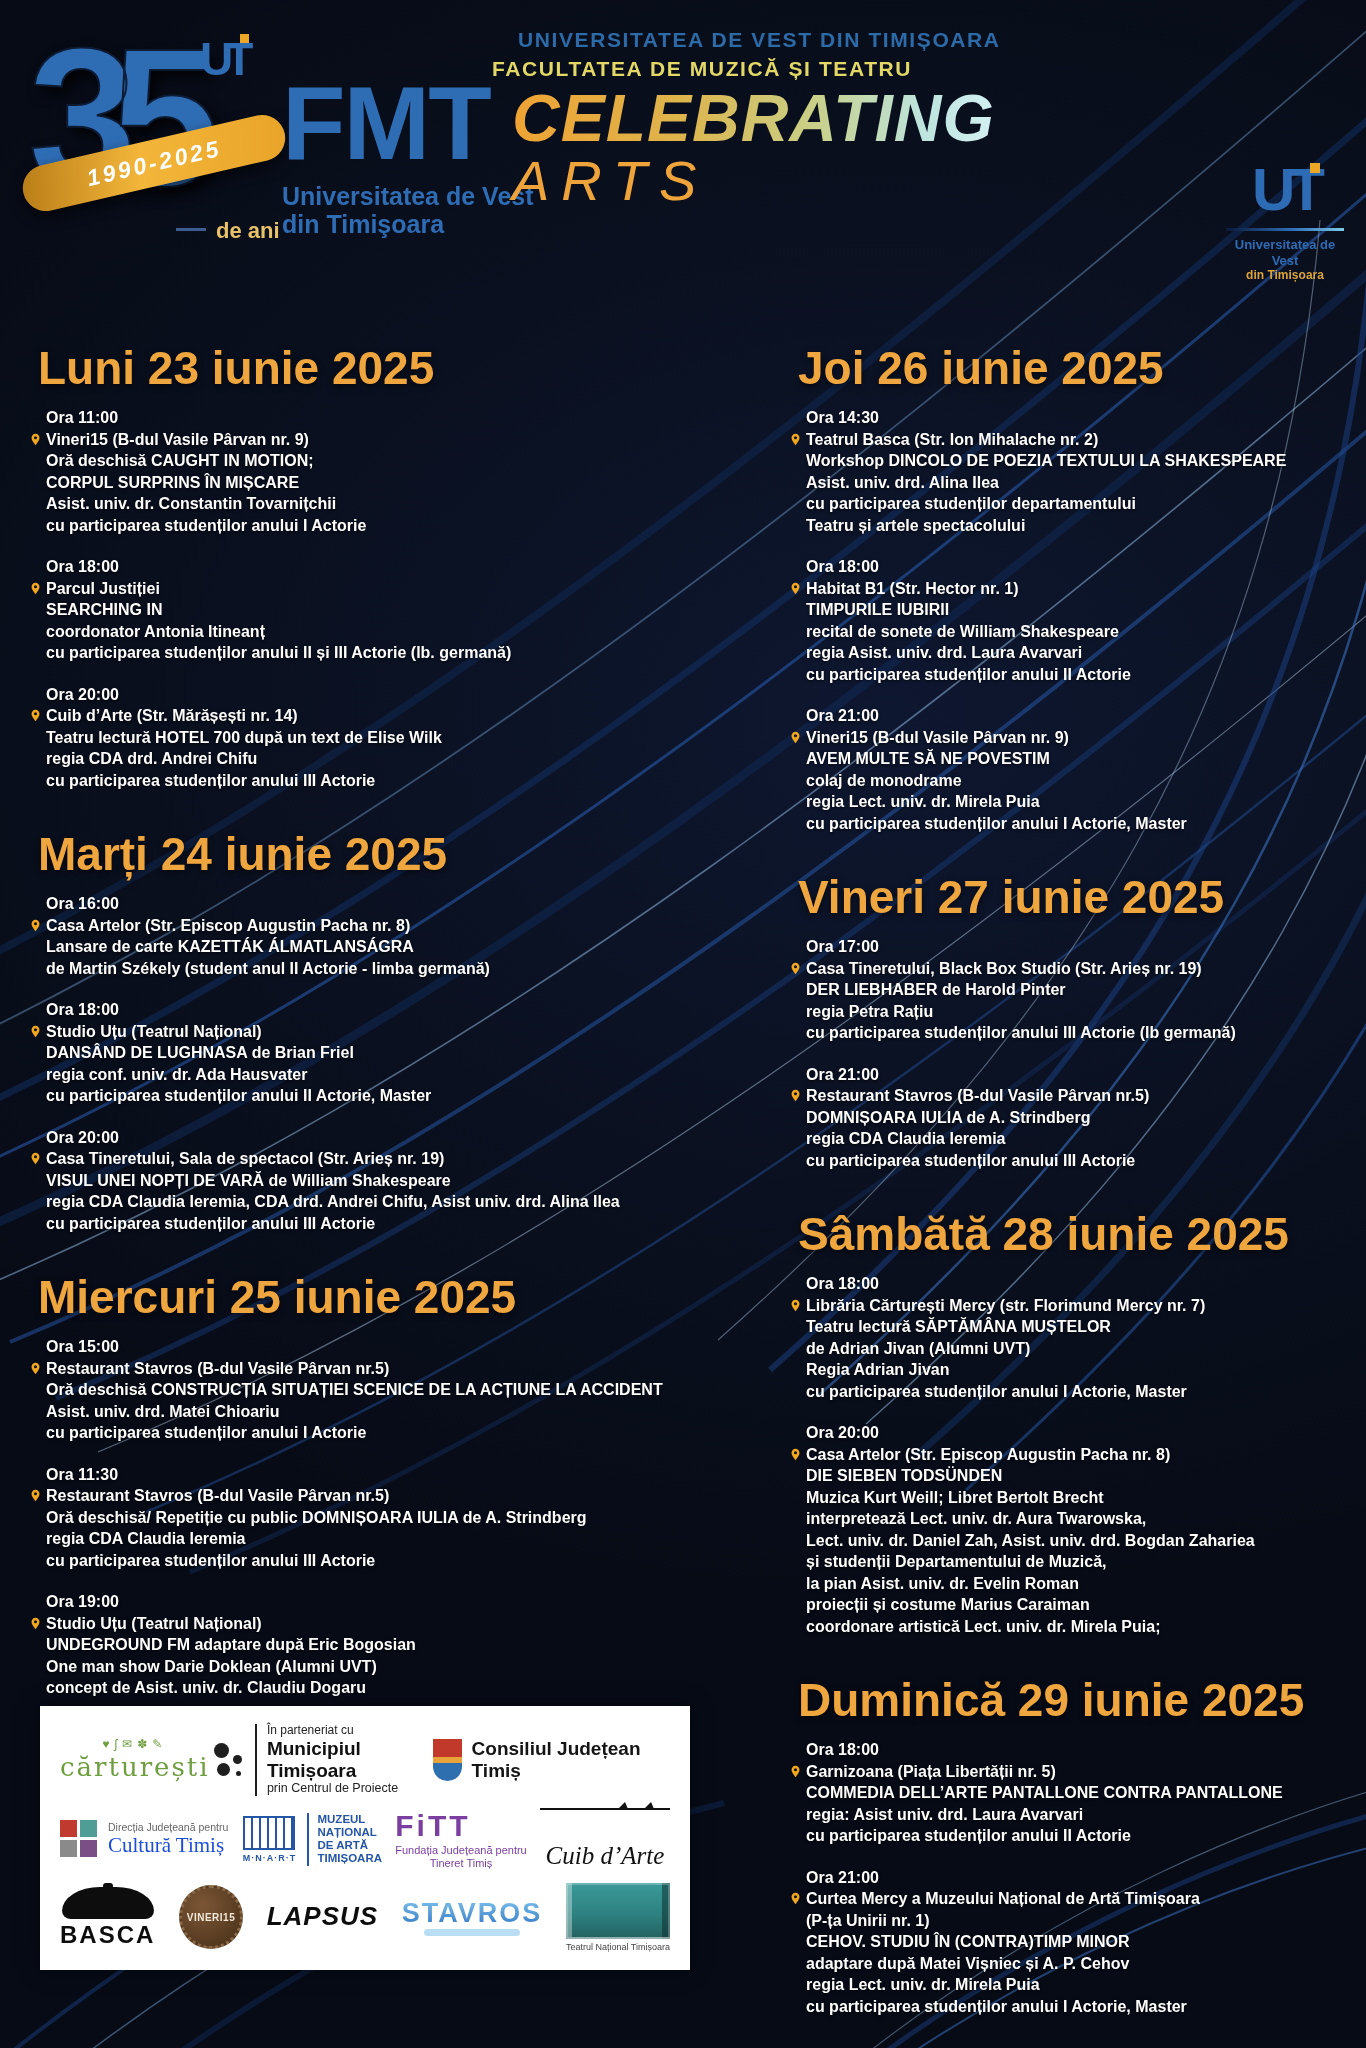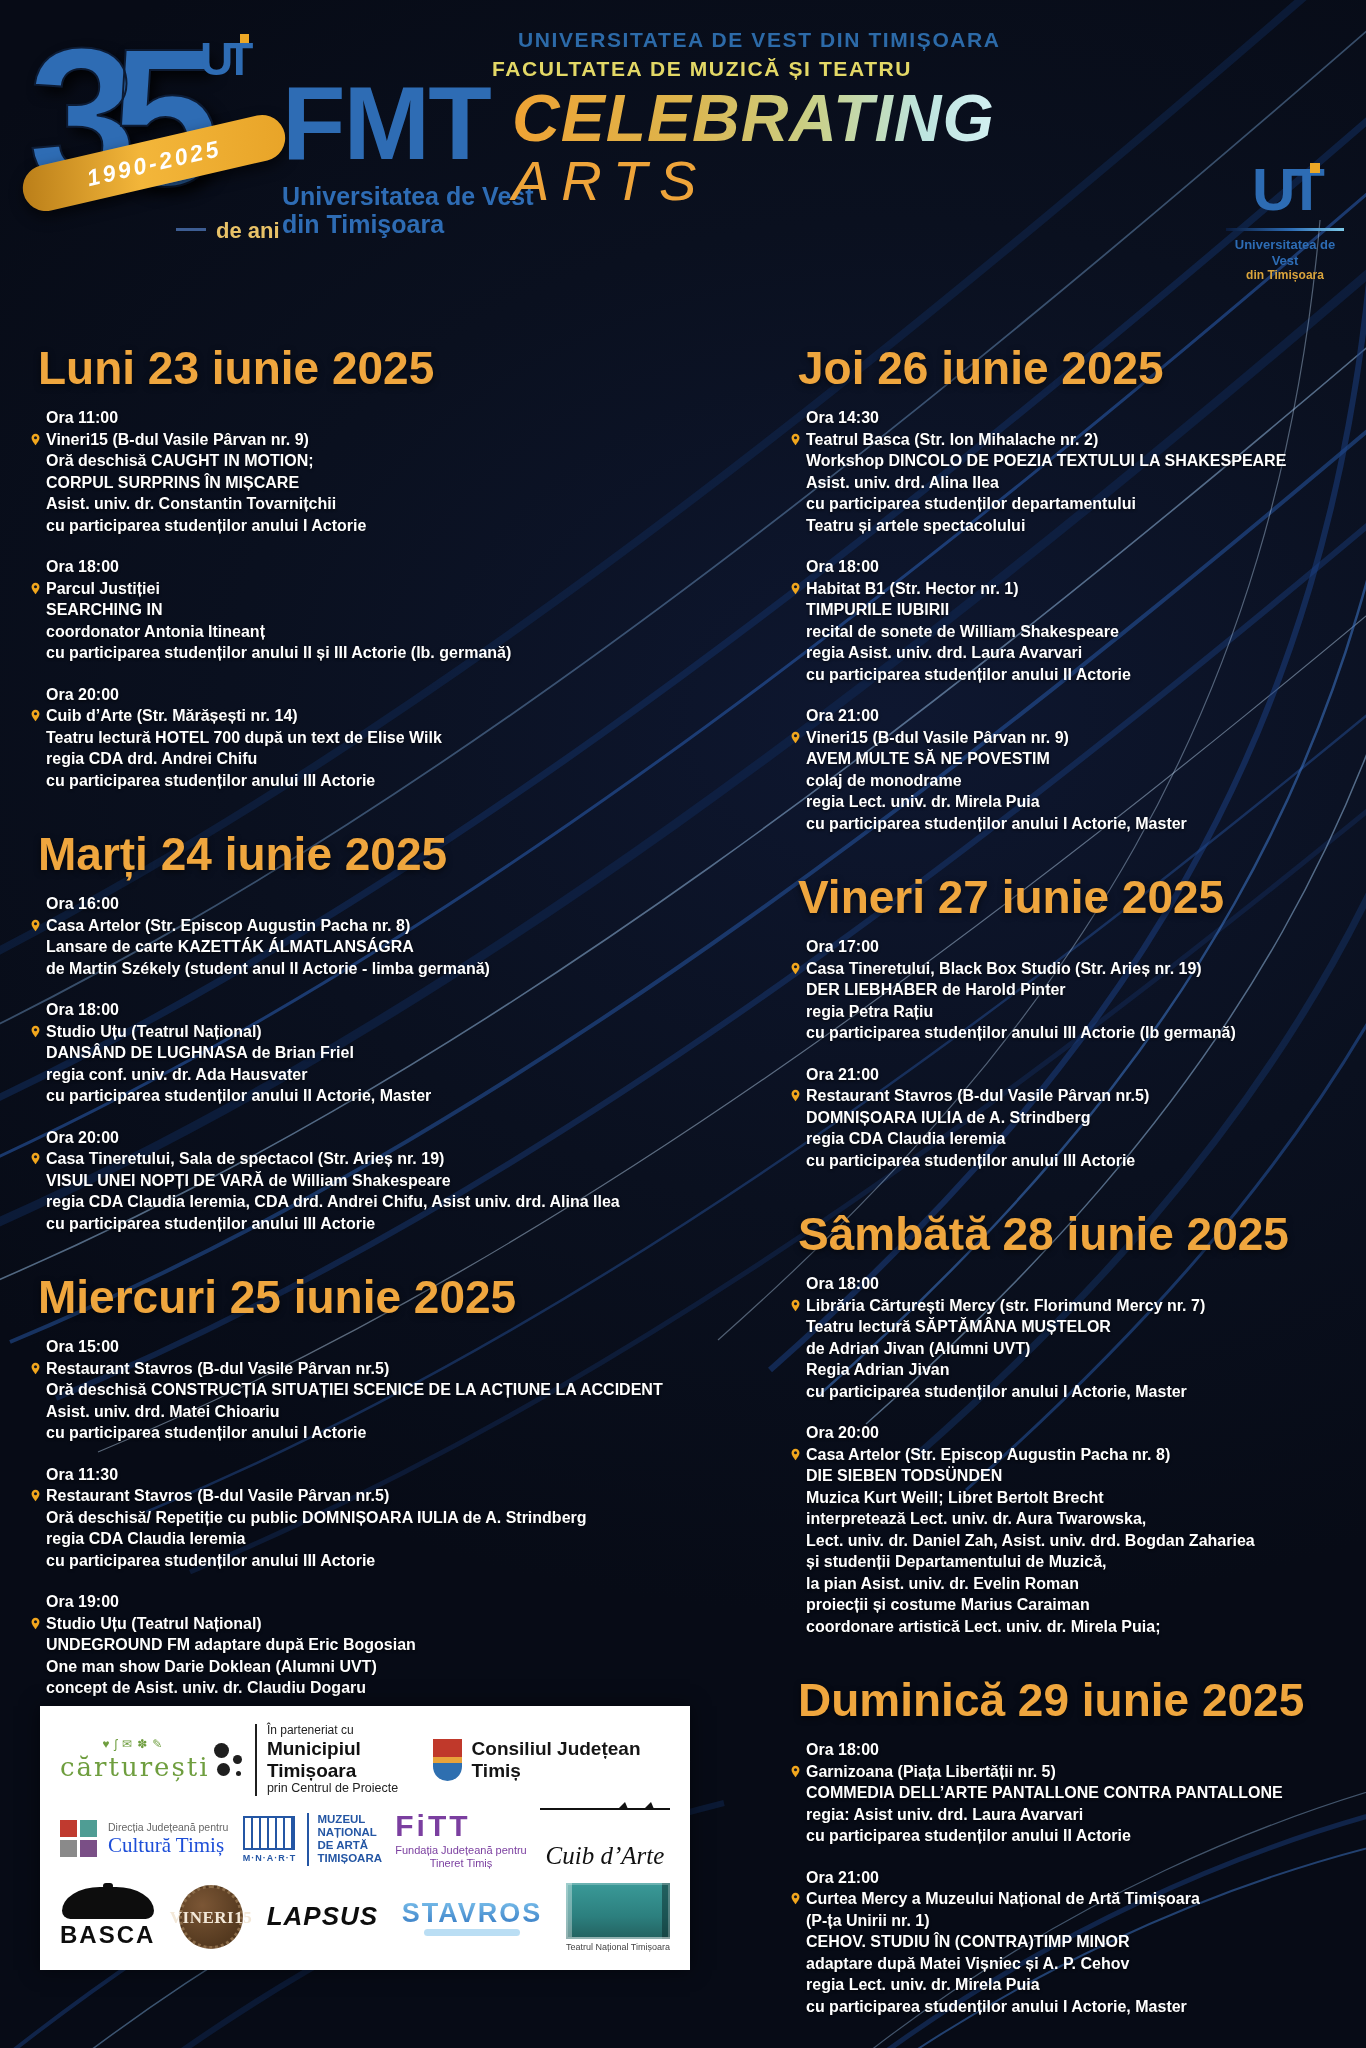--- a/index.html
+++ b/index.html
@@ -104,21 +104,21 @@
   .logo-cuib .glyph::before{left:78px;} .logo-cuib .glyph::after{left:104px;}
   .logo-cuib .llabel{font-family:"Liberation Serif",serif;font-style:italic;font-size:25px;color:#111;}
 
   .logo-basca{flex-direction:column;gap:2px;}
   .logo-basca .glyph{width:92px;height:32px;background:#0d0d0d;border-radius:50% 50% 10px 10px/90% 90% 10px 10px;}
   .logo-basca .glyph::before{content:"";display:block;width:10px;height:6px;background:#0d0d0d;margin:-4px auto 0 auto;border-radius:3px;}
   .logo-basca .llabel{font-size:24px;font-weight:800;color:#0d0d0d;letter-spacing:2px;}
 
   .logo-vineri15 .llabel{width:64px;height:64px;border-radius:50%;display:flex;align-items:center;justify-content:center;
       background:radial-gradient(circle at 35% 30%,#7b5635,#54391f 75%);border:3px dotted #8a6b49;
-      color:#f3e8d8;font-size:17px;font-weight:800;letter-spacing:.5px;box-sizing:border-box;font-family:Liberation Serif, serif;}
+      color:#f3e8d8;font-size:10px;font-weight:800;letter-spacing:.5px;box-sizing:border-box;}
 
   .logo-lapsus .llabel{font-size:26px;font-weight:800;font-style:italic;color:#0d0d0d;letter-spacing:1px;}
 
   .logo-stavros{flex-direction:column;gap:2px;}
   .logo-stavros .llabel{font-size:27px;font-weight:800;letter-spacing:2px;
       background:linear-gradient(180deg,#7fc4ee 0%,#2f74c0 100%);-webkit-background-clip:text;background-clip:text;color:transparent;}
   .logo-stavros .lsub{width:96px;height:7px;margin:0 auto;border-radius:4px;background:rgba(130,195,235,.55);}
 
   .logo-teatrul{flex-direction:column;gap:3px;}
   .logo-teatrul .glyph{width:104px;height:56px;background:

